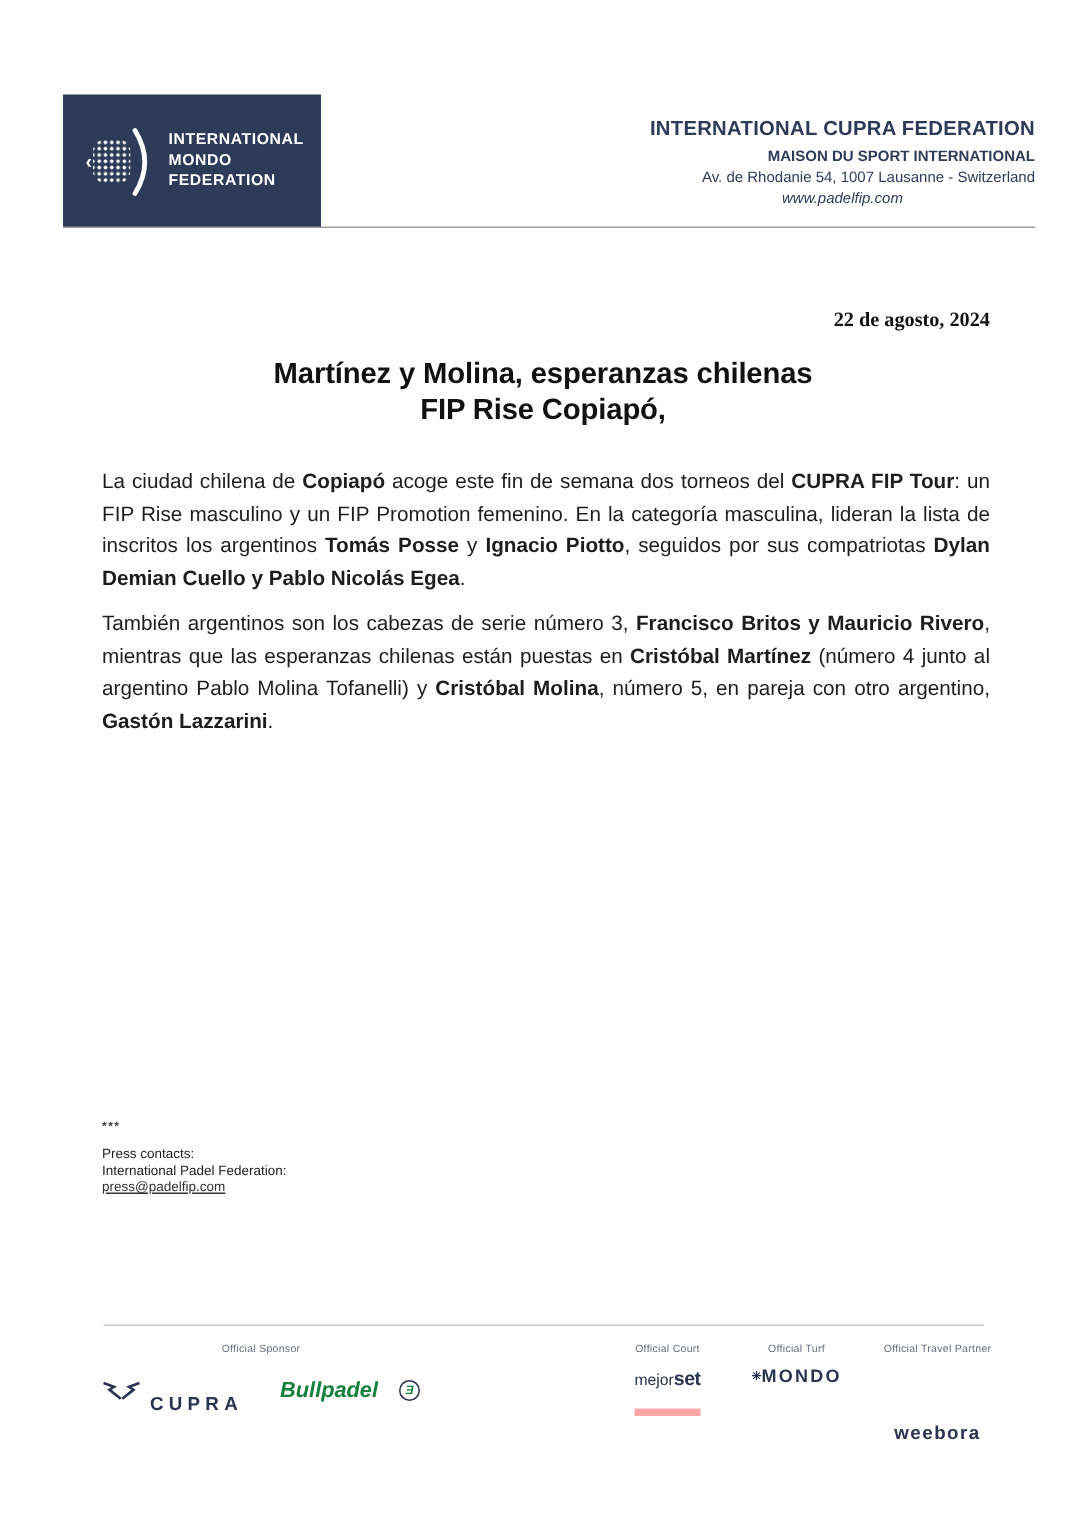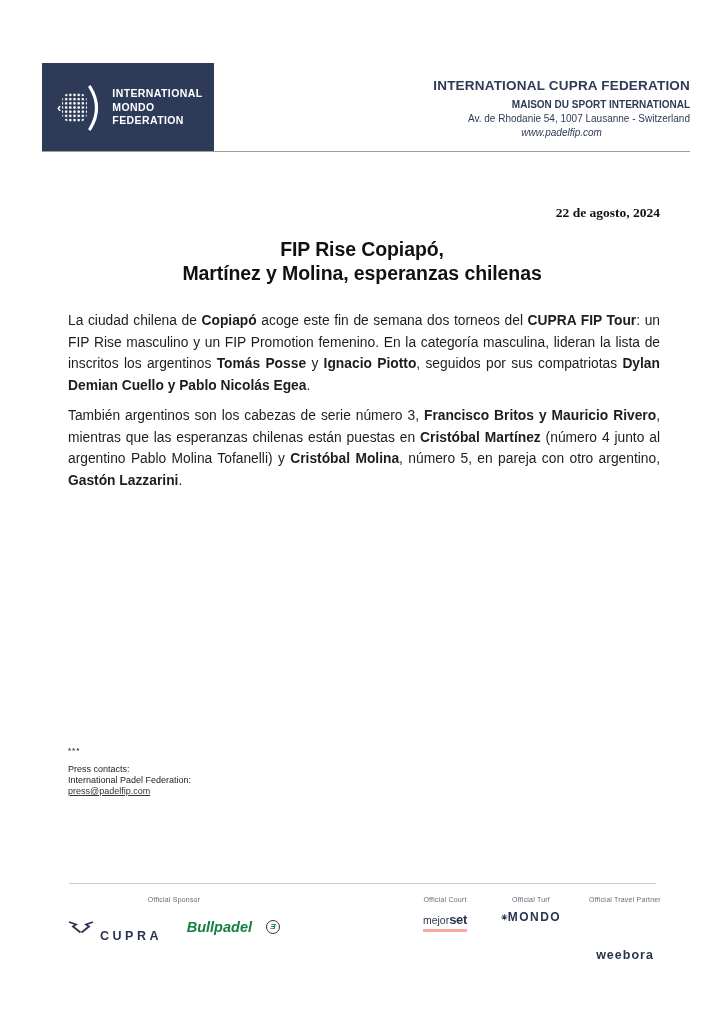--- a/index.html
+++ b/index.html
@@ -64,21 +64,21 @@
   .g-travel  { left:589px; width:72px; }
   .logos-row { display:flex; align-items:center; justify-content:space-between; }
   .cupra { display:flex; align-items:center; gap:6px; }
   .cupra-text { font-size:12.5px; font-weight:700; letter-spacing:3.5px; color:#2a3450;margin-top:19px; }
   .bullpadel { display:flex; align-items:center; gap:14px; font-style:italic; font-weight:800; font-size:14.5px; color:#15803d; }
   .bp-circle {
     width:14px; height:14px; border:1.6px solid #2a3450; border-radius:50%;
     display:inline-flex; align-items:center; justify-content:center;
     font-size:8px; font-weight:700; font-style:italic; line-height:1;
   }
-  .mejorset { display:inline-block; border-bottom:3px solid #fca5a5; padding-bottom:1px; white-space:nowrap; }
+  .mejorset { display:inline-block; border-bottom:5px solid #fca5a5; padding-bottom:11px; white-space:nowrap; }
   .mejor { font-size:10.5px; font-weight:400; }
   .mset  { font-size:13px; font-weight:700; letter-spacing:-0.3px; }
   .mondo { white-space:nowrap; font-weight:800; font-size:12px; letter-spacing:1.5px; }
   .mondo-mark { font-size:8px; letter-spacing:0; vertical-align:1px; }
   .weebora { font-family:Liberation Sans, sans-serif; font-weight:700; font-size:12.5px; letter-spacing:1px;margin-top:45px; }
 </style>
 </head>
 <body>
 
 <div class="page">
@@ -103,22 +103,22 @@
     <div class="hs">MAISON DU SPORT INTERNATIONAL</div>
     <div class="ha">Av. de Rhodanie 54, 1007 Lausanne - Switzerland</div>
     <a class="hw">www.padelfip.com</a>
   </div>
 
   <div class="head-rule"></div>
 
   <div class="date">22 de agosto, 2024</div>
 
   <div class="title">
+    <div>Martínez y Molina, esperanzas chilenas</div>
     <div>FIP Rise Copiapó,</div>
-    <div>Martínez y Molina, esperanzas chilenas</div>
   </div>
 
   <p class="para p1"><span>La ciudad chilena de </span><span style="font-weight: 700;">Copiapó</span><span> acoge este fin de semana dos torneos del </span><span style="font-weight: 700;">CUPRA FIP Tour</span><span>: un FIP Rise masculino y un FIP Promotion femenino. En la categoría masculina, lideran la lista de inscritos los argentinos </span><span style="font-weight: 700;">Tomás Posse</span><span> y </span><span style="font-weight: 700;">Ignacio Piotto</span><span>, seguidos por sus compatriotas </span><span style="font-weight: 700;">Dylan Demian Cuello y Pablo Nicolás Egea</span><span>.</span></p>
   <p class="para p2"><span>También argentinos son los cabezas de serie número 3, </span><span style="font-weight: 700;">Francisco Britos y Mauricio Rivero</span><span>, mientras que las esperanzas chilenas están puestas en </span><span style="font-weight: 700;">Cristóbal Martínez</span><span> (número 4 junto al argentino Pablo Molina Tofanelli) y </span><span style="font-weight: 700;">Cristóbal Molina</span><span>, número 5, en pareja con otro argentino, </span><span style="font-weight: 700;">Gastón Lazzarini</span><span>.</span></p>
 
   <div class="endmark">***</div>
 
   <div class="press">
     <div class="bold">Press contacts:</div>
     <div class="bold">International Padel Federation:</div>

